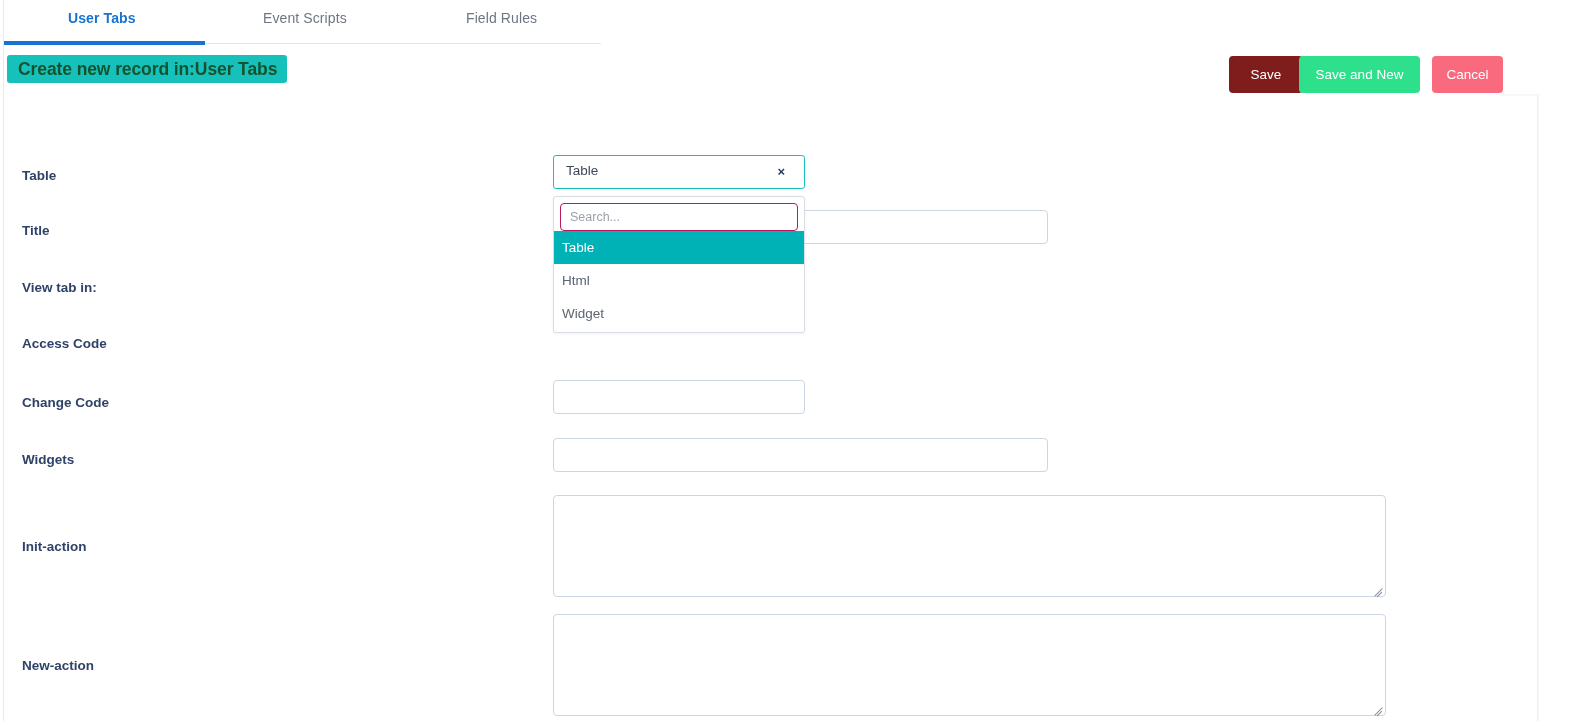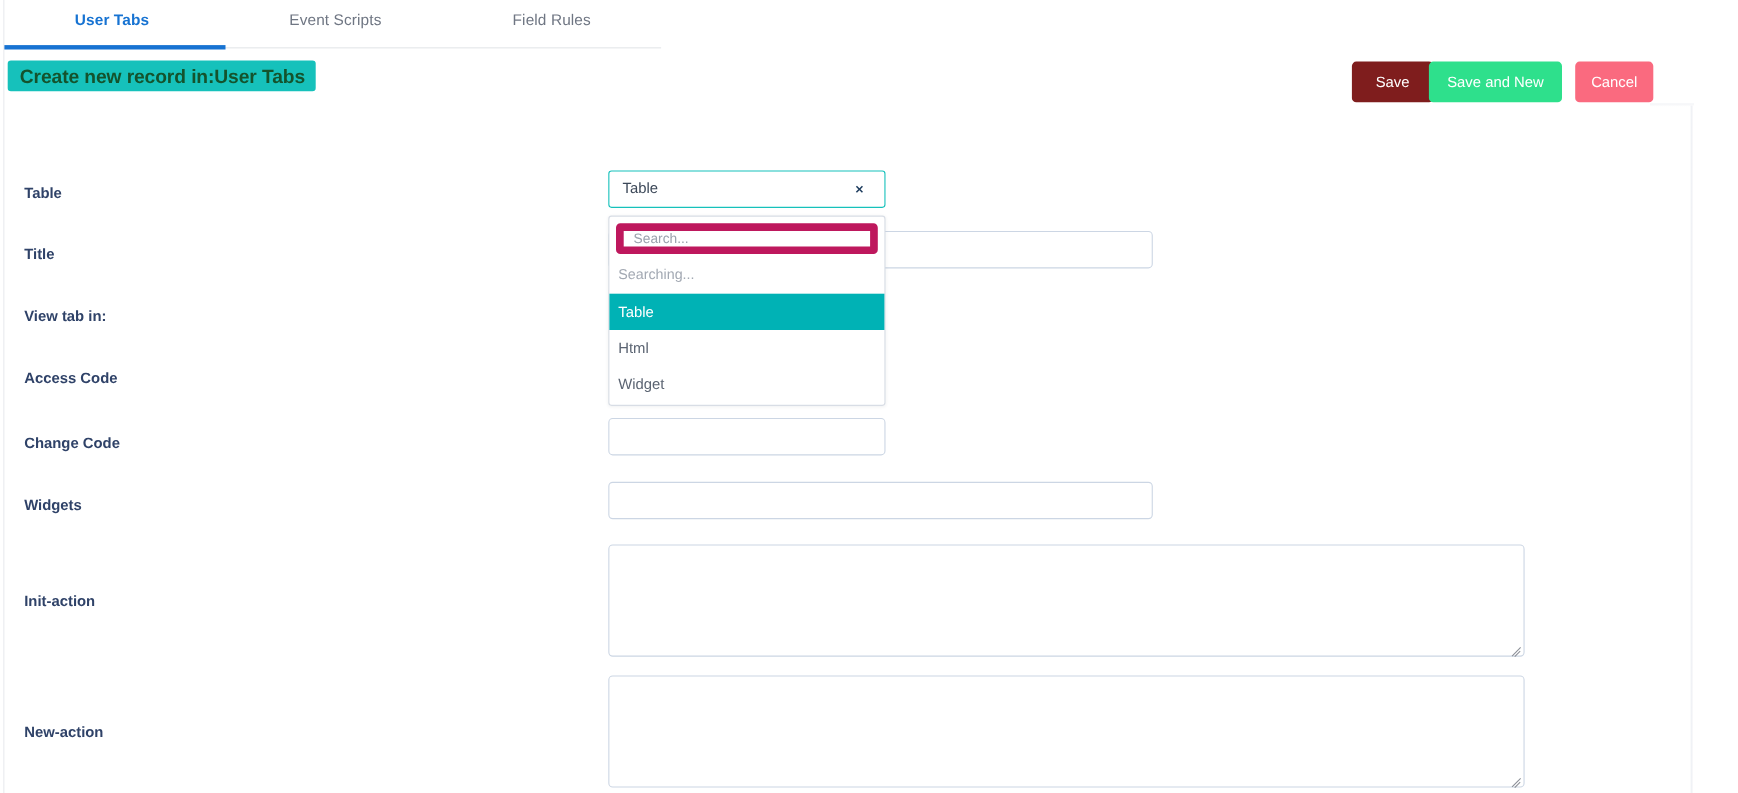--- a/index.html
+++ b/index.html
@@ -217,21 +217,21 @@
     border-radius: 3px;
     box-shadow: 0 1px 3px rgba(40,50,70,.07);
     z-index: 50;
     padding-bottom: 2px;
   }
   .dd-search {
     display: block;
     width: 238px;
     height: 28px;
     margin: 6px auto 0 auto;
-    border: 7px solid #be185d;
+    border: 1px solid #be185d;
     border-radius: 4px;
     outline: none;
     padding: 0 9px;
     font-size: 12.5px;
     font-family: "Liberation Sans", sans-serif;
     color: #3c4858;
     background: #ffffff;
   }
   .dd-search::placeholder { color: #9ba2ad; }
   .dd-status {
@@ -303,21 +303,20 @@
 
   </div>
 
   <div class="select-box">
     <span class="select-value">Table</span>
     <span class="select-clear">×</span>
   </div>
 
   <div class="dropdown">
     <input class="dd-search" type="text" placeholder="Search..." style="">
-    <div class="dd-status">Searching...</div>
     <div class="dd-option selected">Table</div>
     <div class="dd-option">Html</div>
     <div class="dd-option">Widget</div>
   </div>
 
   <div class="panel-top-shadow"></div>
   <div class="panel-right-edge"></div>
   <div class="panel-right-edge2"></div>
 
 </div>

